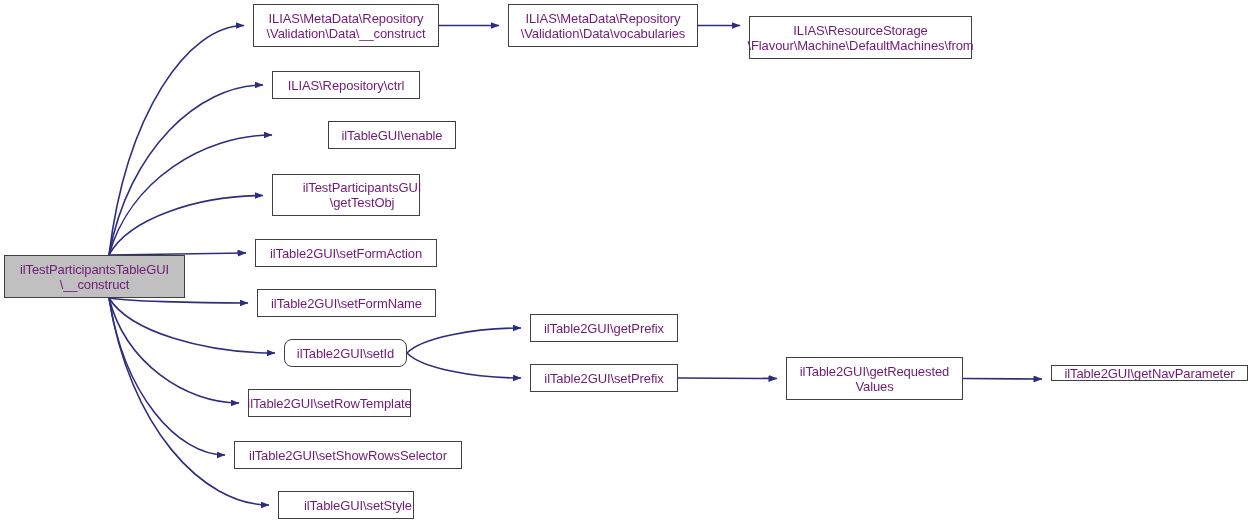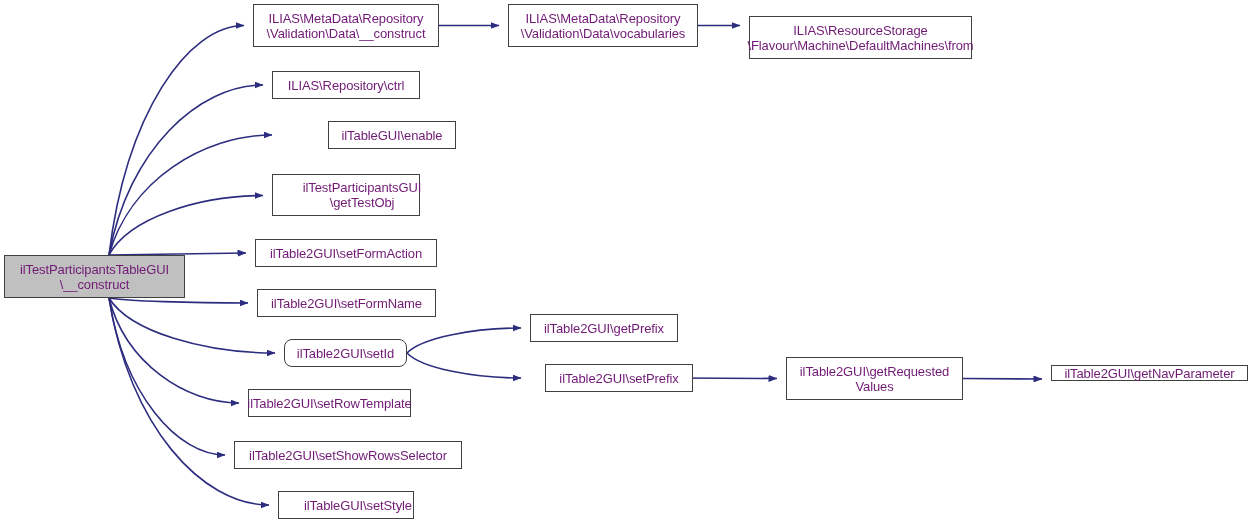--- a/index.html
+++ b/index.html
@@ -86,18 +86,18 @@
       <div class="node" style="left: 281px; top: 121px; width: 128px; height: 28px; margin-left: 47px;">ilTableGUI\enable</div>
       <div class="node" style="left: 272px; top: 174px; width: 148px; height: 42px; padding-left: 32px;">ilTestParticipantsGUI
 \getTestObj</div>
       <div class="node" style="left: 255px; top: 239px; width: 182px; height: 28px;">ilTable2GUI\setFormAction</div>
       <div class="node" style="left: 257px; top: 289px; width: 179px; height: 28px;">ilTable2GUI\setFormName</div>
       <div class="node" style="left: 284px; top: 339px; width: 123px; height: 28px; border-radius: 8px;">ilTable2GUI\setId</div>
       <div class="node" style="left: 248px; top: 389px; width: 163px; height: 28px;">ilTable2GUI\setRowTemplate</div>
       <div class="node" style="left: 234px; top: 441px; width: 228px; height: 28px;">ilTable2GUI\setShowRowsSelector</div>
       <div class="node" style="left: 278px; top: 491px; width: 136px; height: 28px; padding-left: 24px;">ilTableGUI\setStyle</div>
       <div class="node" style="left: 530px; top: 314px; width: 148px; height: 28px;">ilTable2GUI\getPrefix</div>
-      <div class="node" style="left: 545px; top: 364px; width: 148px; height: 28px;">ilTable2GUI\setPrefix</div>
+      <div class="node" style="left: 530px; top: 364px; width: 148px; height: 28px;">ilTable2GUI\setPrefix</div>
       <div class="node" style="left: 786px; top: 357px; width: 177px; height: 43px;">ilTable2GUI\getRequested
 Values</div>
       <div class="node" style="left: 1051px; top: 365px; width: 197px; height: 16px;">ilTable2GUI\getNavParameter</div>
     </div>
 </div>
 
 </body></html>

